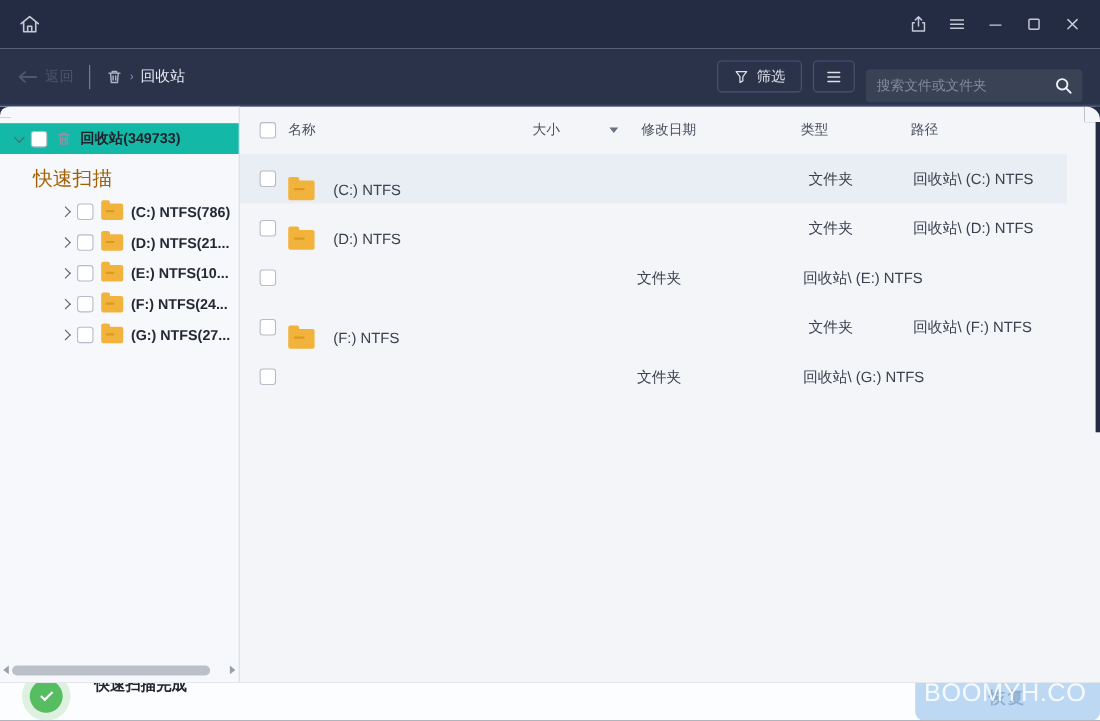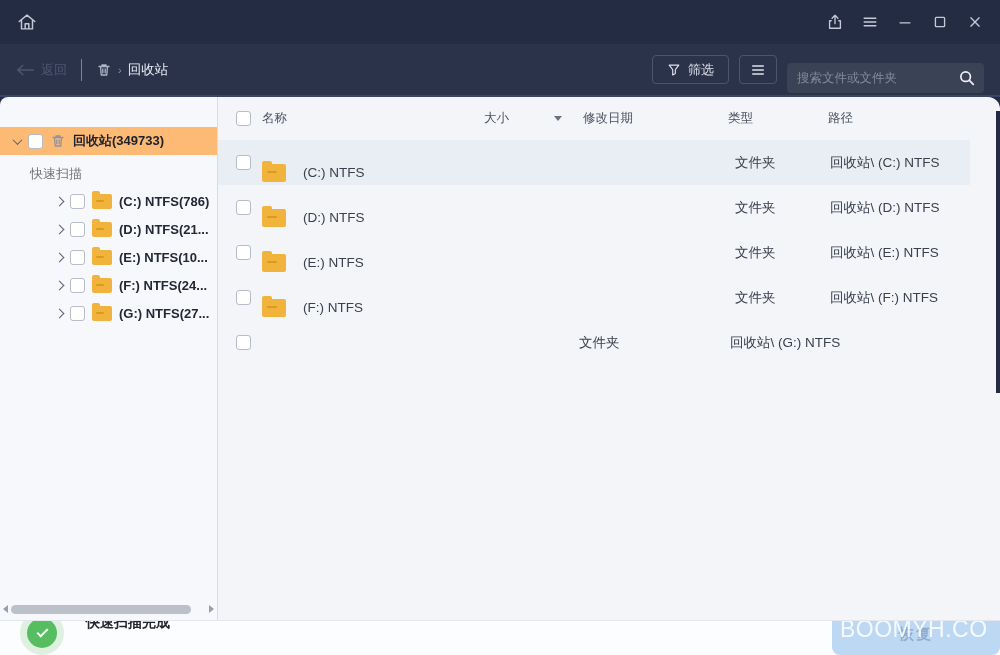--- a/index.html
+++ b/index.html
@@ -30,23 +30,23 @@
   
   .content { flex:1 1 auto; display:flex; position:relative; background:#f3f5f9; min-height:0; }
   .edge-strip { position:absolute; top:0; right:0; width:4px; height:296px; background:#242c43; z-index:3; }
   .corner-tr { position:absolute; top:0; right:0; width:14px; height:14px; background:#242c43; z-index:4; }
   .corner-tr::after { content:""; position:absolute; inset:0; background:#f3f5f9; border-top-right-radius:12px; }
   .corner-tl { position:absolute; top:0; left:0; width:10px; height:10px; background:#242c43; z-index:4; }
   .corner-tl::after { content:""; position:absolute; inset:0; background:#f6f8fb; border-top-left-radius:8px; }
 
   
   .sidebar { flex:0 0 218px; background:#f6f8fb; border-right:1px solid #d8dce4; position:relative; }
-  .tree-root { height:28px; margin-top:30px; display:flex; align-items:center; gap:7px; background:#fdba74; padding-left:14px; cursor:pointer; }
+  .tree-root { height:28px; margin-top:15px; display:flex; align-items:center; gap:7px; background:#14b8a6; padding-left:14px; cursor:pointer; }
   .root-label { font-weight:bold; font-size:13px; color:#1c212c; white-space:nowrap; }
-  .scan-mode { margin:10px 0 4px 30px; color:#737373; font-size:13px; cursor:pointer; }
+  .scan-mode { margin:10px 0 4px 30px; color:#a16207; font-size:18px; cursor:pointer; }
   .tree-item { height:28px; display:flex; align-items:center; gap:7px; padding-left:56px; cursor:pointer;text-align:right; }
   .tree-label { font-weight:bold; font-size:13px; color:#232834; white-space:nowrap; }
   .chev { width:7px; height:7px; border-right:1.8px solid #5a6170; border-bottom:1.8px solid #5a6170; flex:0 0 auto; }
   .chev.down { transform:rotate(45deg) translate(-1px,-1px); }
   .chev.right { transform:rotate(-45deg); }
   .cb { width:15px; height:15px; background:#ffffff; border:1px solid #b6bcc8; border-radius:3px; flex:0 0 auto; cursor:pointer; }
   .folder-icon { width:20px; height:15px; background:#f2b33d; border-radius:2px; position:relative; flex:0 0 auto; }
   .folder-icon::before { content:""; position:absolute; top:-3px; left:0; width:8px; height:4px; background:#f2b33d; border-radius:2px 2px 0 0; }
   .folder-icon::after { content:""; position:absolute; left:4px; top:6px; width:8px; height:2px; background:#d99a22; border-radius:1px; }
   .hscrollbar { position:absolute; bottom:6px; left:0; right:0; height:10px; display:flex; align-items:center; padding:0 3px; }
@@ -248,24 +248,20 @@
             <span class="folder-icon"></span>
             <span>(D:) NTFS</span>
           </span>
         <span></span>
         <span></span>
         <span class="cell-type">文件夹</span>
         <span class="cell-path">回收站\ (D:) NTFS</span>
       </div>
       <div class="trow">
         <span class="cb"></span>
-        <span class="cell-name">
-            <span class="folder-icon"></span>
-            <span>(E:) NTFS</span>
-          </span>
         <span></span>
         <span></span>
         <span class="cell-type">文件夹</span>
         <span class="cell-path">回收站\ (E:) NTFS</span>
       </div>
       <div class="trow">
         <span class="cb"></span>
         <span class="cell-name">
             <span class="folder-icon"></span>
             <span>(F:) NTFS</span>

